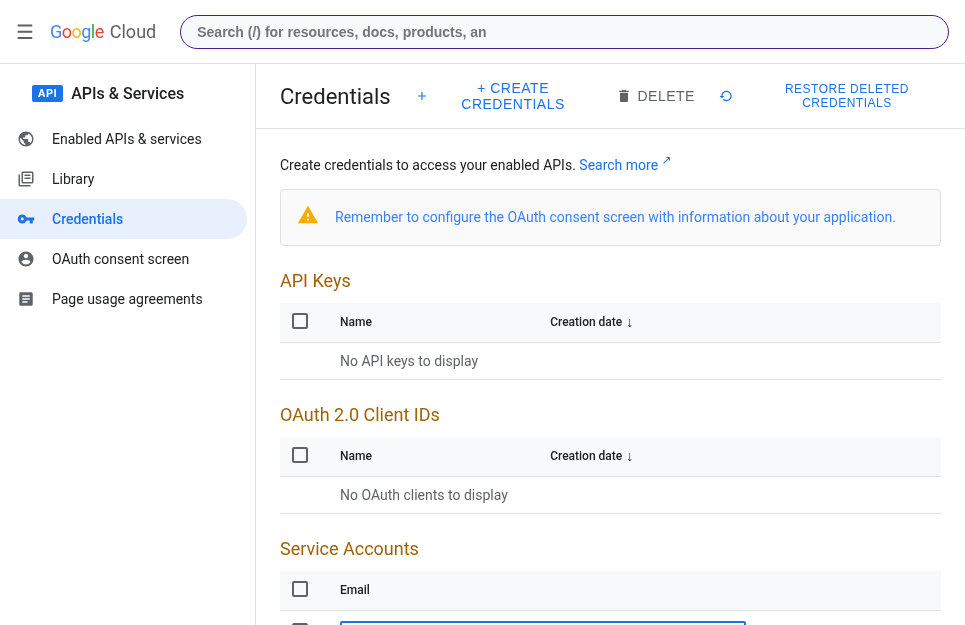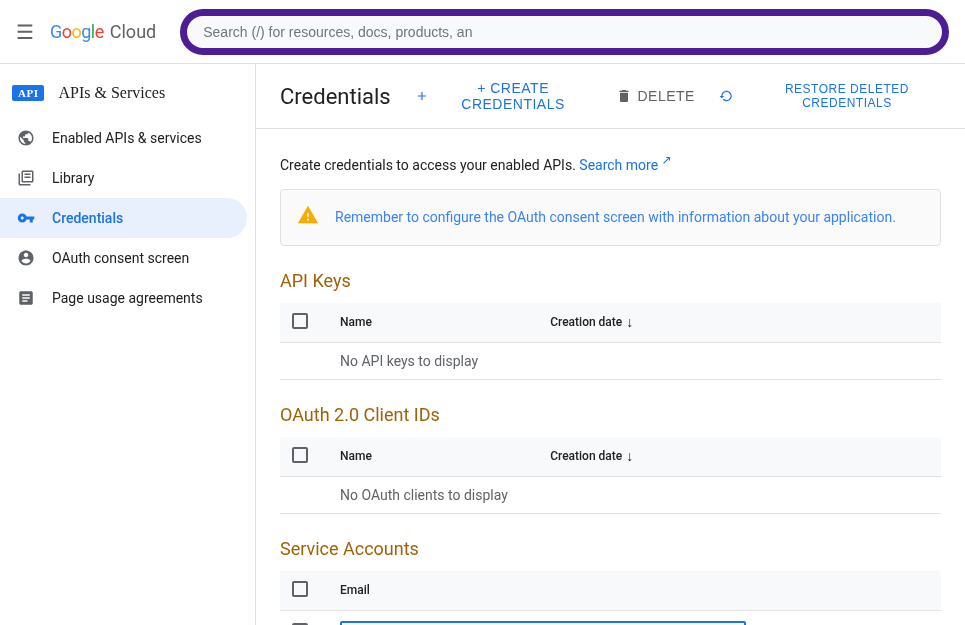--- a/index.html
+++ b/index.html
@@ -11,28 +11,28 @@
     .google-cloud-logo { display: flex; align-items: center; gap: 6px; margin-right: 8px; }
     .logo-g { color: #4285f4; }
     .logo-o1 { color: #ea4335; }
     .logo-o2 { color: #fbbc05; }
     .logo-g2 { color: #4285f4; }
     .logo-l { color: #34a853; }
     .logo-e { color: #ea4335; }
     .logo-cloud { font-size: 18px; color: #5f6368; font-weight: 400; }
     .project-selector { display: flex; align-items: center; border: 1px solid #dadce0; border-radius: 4px; padding: 6px 12px; gap: 8px; cursor: pointer; font-size: 14px; color: #202124; }
     .project-icon { width: 20px; height: 20px; background: #5f6368; border-radius: 50%; display: flex; align-items: center; justify-content: center; }
-    .search-bar { flex: 1; border: 7px solid #4c1d95; border-radius: 24px; padding: 8px 16px; font-size: 14px; color: #8b5cf6; background: #f8f9fa; outline: none; }
+    .search-bar { flex: 1; border: 1px solid #4c1d95; border-radius: 24px; padding: 8px 16px; font-size: 14px; color: #8b5cf6; background: #f8f9fa; outline: none; font-weight: bold; }
 
     
     .layout { display: flex; height: calc(625px - 64px); }
 
     
     .sidebar { width: 256px; border-right: 1px solid #e0e0e0; display: flex; flex-direction: column; padding-top: 8px; flex-shrink: 0; }
-    .sidebar-header { display: flex; align-items: center; gap: 14px; padding: 12px 12px 16px; font-family: Liberation Serif, serif; }
+    .sidebar-header { display: flex; align-items: center; gap: 8px; padding: 12px 32px 16px; }
     .api-badge { background: #1a73e8; color: #fff; font-size: 11px; font-weight: 700; padding: 2px 6px; border-radius: 2px; letter-spacing: 0.5px; }
     .sidebar-title { font-size: 16px; font-weight: 500; color: #202124; }
     .sidebar-nav { display: flex; flex-direction: column; }
     .sidebar-item { display: flex; align-items: center; gap: 16px; padding: 10px 16px; cursor: pointer; color: #202124; font-size: 14px; border-radius: 0 24px 24px 0; margin-right: 8px; }
     .sidebar-item.active { background: #e8f0fe; color: #1a73e8; font-weight: 500; }
     .sidebar-item.active .sidebar-icon { color: #1a73e8; }
     .sidebar-icon { width: 20px; height: 20px; display: flex; align-items: center; justify-content: center; color: #5f6368; font-size: 16px; flex-shrink: 0; }
 
     
     .main { flex: 1; overflow-y: auto; padding: 0; }

